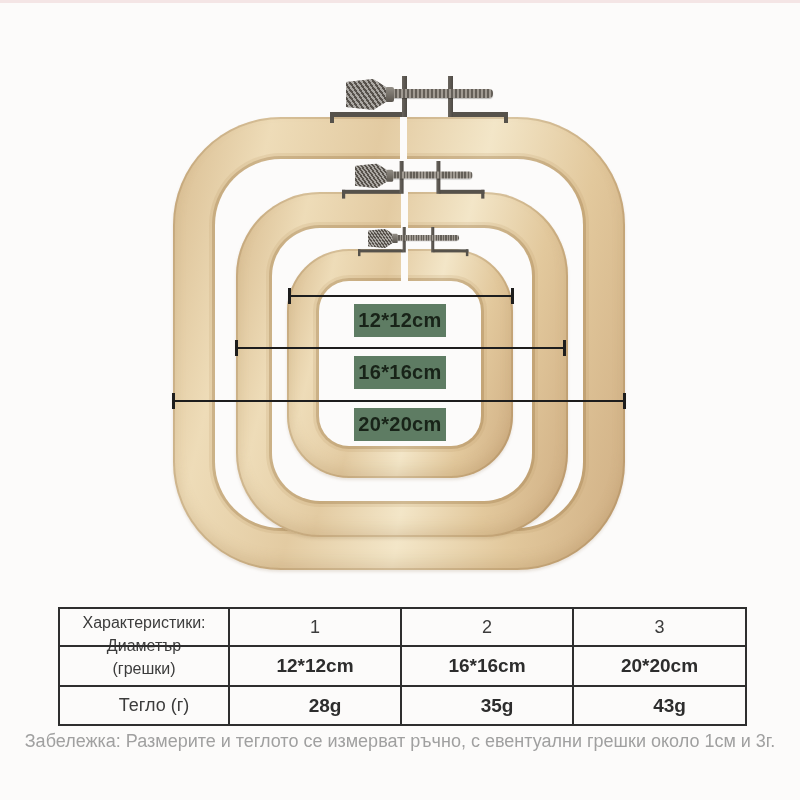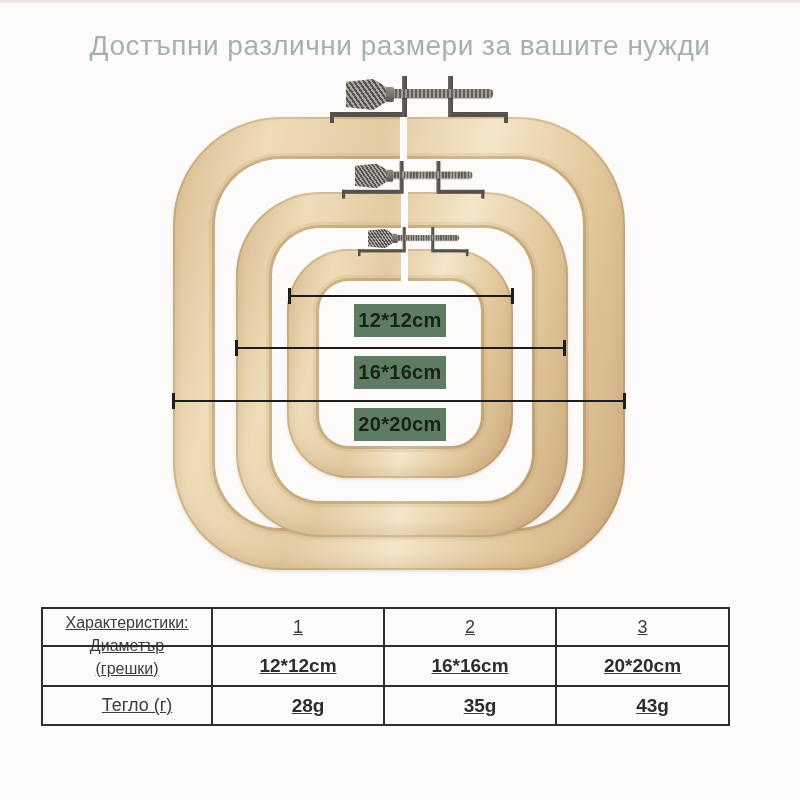--- a/index.html
+++ b/index.html
@@ -66,42 +66,41 @@
   .dim-16 { left:236px; top:347px; width:329px; }
   .dim-20 { left:173px; top:400px; width:452px; }
 
   
   .size-label { position:absolute; left:354px; width:92px; height:33px; z-index:8;
     background:#5e7c63; color:#182318; font-size:20px; font-weight:700; letter-spacing:.3px;
     display:flex; align-items:center; justify-content:center; }
   .label-12 { top:304px; } .label-16 { top:356px; } .label-20 { top:408px; }
 
   
-  .spec-table { position:absolute; left:41px; top:607px; width:687px;
-    border-collapse:collapse; table-layout:fixed; color:#3c3c3c; z-index:9;text-decoration:underline; }
+  .spec-table { position:absolute; left:58px; top:607px; width:687px;
+    border-collapse:collapse; table-layout:fixed; color:#3c3c3c; z-index:9; }
   .spec-table td { border:2px solid #2e2e2e; text-align:center; padding:0; vertical-align:middle; }
   .row-head td { height:36px; }
   .row-size td { height:38px; }
   .row-weight td { height:37px;padding-left:20px; }
   .merged-cell { position:relative; font-size:16px; line-height:23px; vertical-align:top !important; padding-top:2px !important; }
   .cross-line { position:absolute; left:0; right:0; top:36px; height:2px; background:#2e2e2e; }
   .num-cell { font-size:18px; }
   .value-cell { font-size:19px; font-weight:600; color:#2d2d2d; }
   .weight-label-cell { font-size:18px; }
 
   .note { position:absolute; top:731px; left:0; right:0; text-align:center;
     font-size:18px; color:#a0a0a0; }
 </style>
 </head>
 <body>
 
 <div class="canvas">
   <div class="top-edge"></div>
 
-  <div class="title">Достъпни различни размери за вашите нужди</div>
 
   <div class="hoop hoop-20">
     <div class="hoop-hole"></div>
     <div class="hoop-gap"></div>
   </div>
   <div class="clamp clamp-20">
     <div class="clamp-foot foot-left"></div>
     <div class="clamp-foot foot-right"></div>
     <div class="clamp-post post-left"></div>
     <div class="clamp-post post-right"></div>
@@ -172,13 +171,14 @@
       </tr>
       <tr class="row-weight">
         <td class="weight-label-cell">Тегло (г)</td>
         <td class="value-cell">28g</td>
         <td class="value-cell">35g</td>
         <td class="value-cell">43g</td>
       </tr>
     </tbody>
   </table>
 
+  <div class="note">Забележка: Размерите и теглото се измерват ръчно, с евентуални грешки около 1см и 3г.</div>
 </div>
 
 </body></html>

